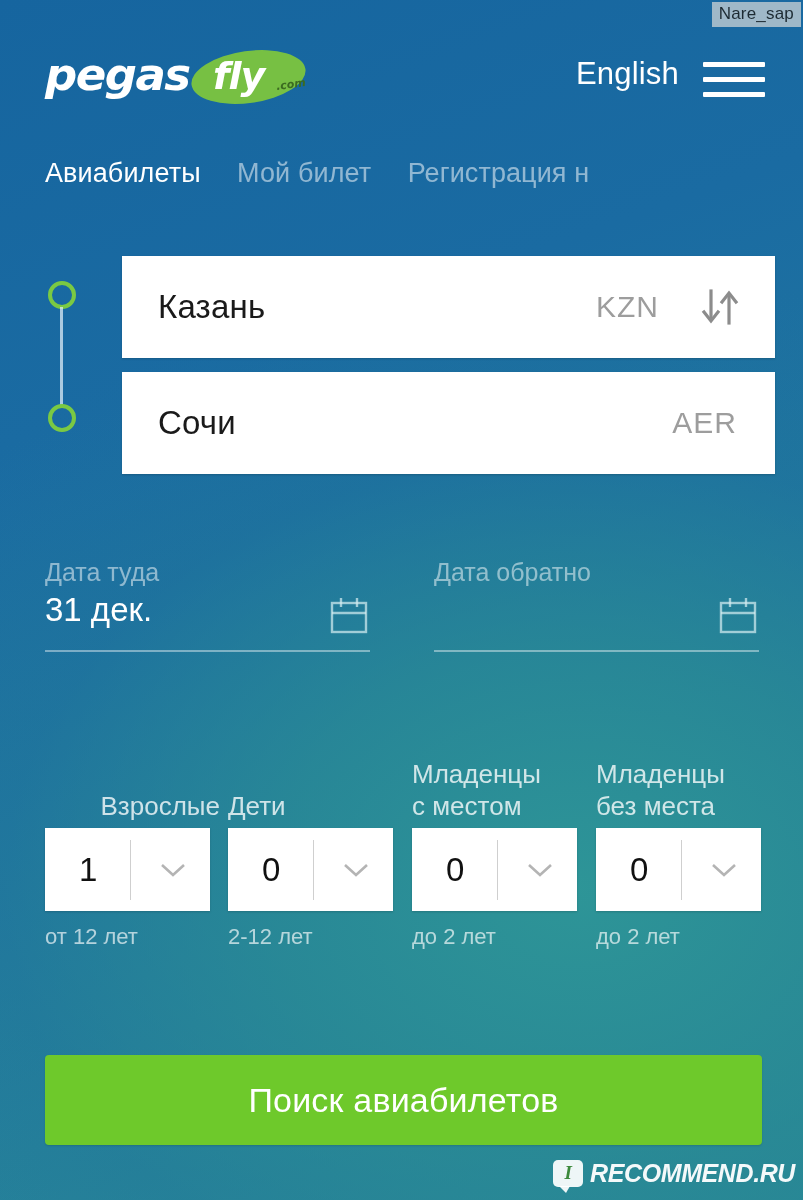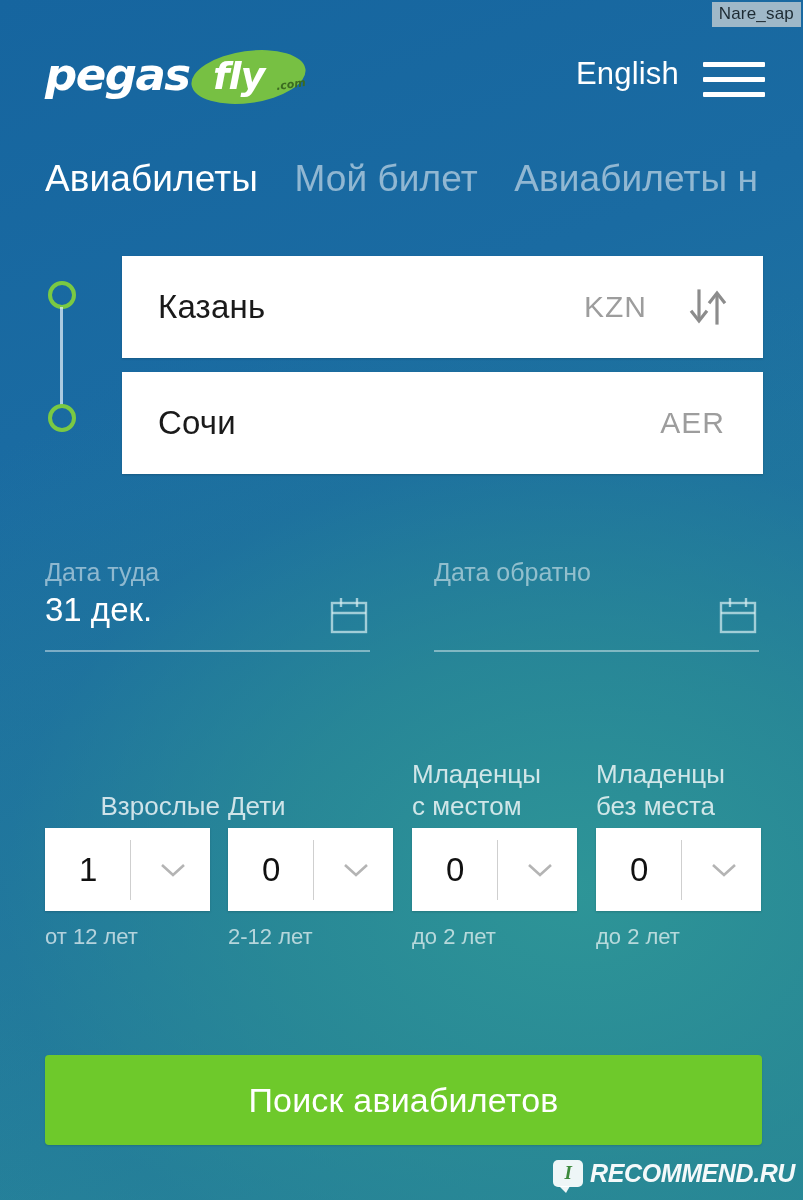--- a/index.html
+++ b/index.html
@@ -124,21 +124,21 @@
   
   .tabs {
     position: absolute;
     top: 158px;
     left: 45px;
     width: 770px;
     white-space: nowrap;
   }
   .tab {
     display: inline-block;
-    font-size: 37px;
+    font-size: 27px;
     color: rgba(255,255,255,0.52);
     margin-right: 32px;
     letter-spacing: 0.1px;
     cursor: pointer;
   }
   .tab.active {
     color: #ffffff;
   }
 
   
@@ -177,20 +177,21 @@
   }
 
   .city-field {
     position: absolute;
     left: 122px;
     width: 641px;
     height: 102px;
     background: #ffffff;
     box-shadow: 0 1px 2px rgba(0,0,0,0.18);
     cursor: pointer;
+    padding-left: 12px;
   }
   .city-field.from { top: 0px; }
   .city-field.to { top: 116px; }
   .city-name {
     position: absolute;
     left: 36px;
     top: 50%;
     transform: translateY(-50%);
     font-size: 33px;
     color: #1a1a1a;
@@ -415,21 +416,21 @@
     <div class="burger">
       <span></span>
       <span></span>
       <span></span>
     </div>
   </div>
 
   <div class="tabs">
     <span class="tab active">Авиабилеты</span>
     <span class="tab">Мой билет</span>
-    <span class="tab">Авиабилеты н</span>
+    <span class="tab">Регистрация н</span>
   </div>
 
   <div class="route">
     <div class="route-dots">
       <span class="route-dot top"></span>
       <span class="route-line"></span>
       <span class="route-dot bottom"></span>
     </div>
 
     <div class="city-field from">

